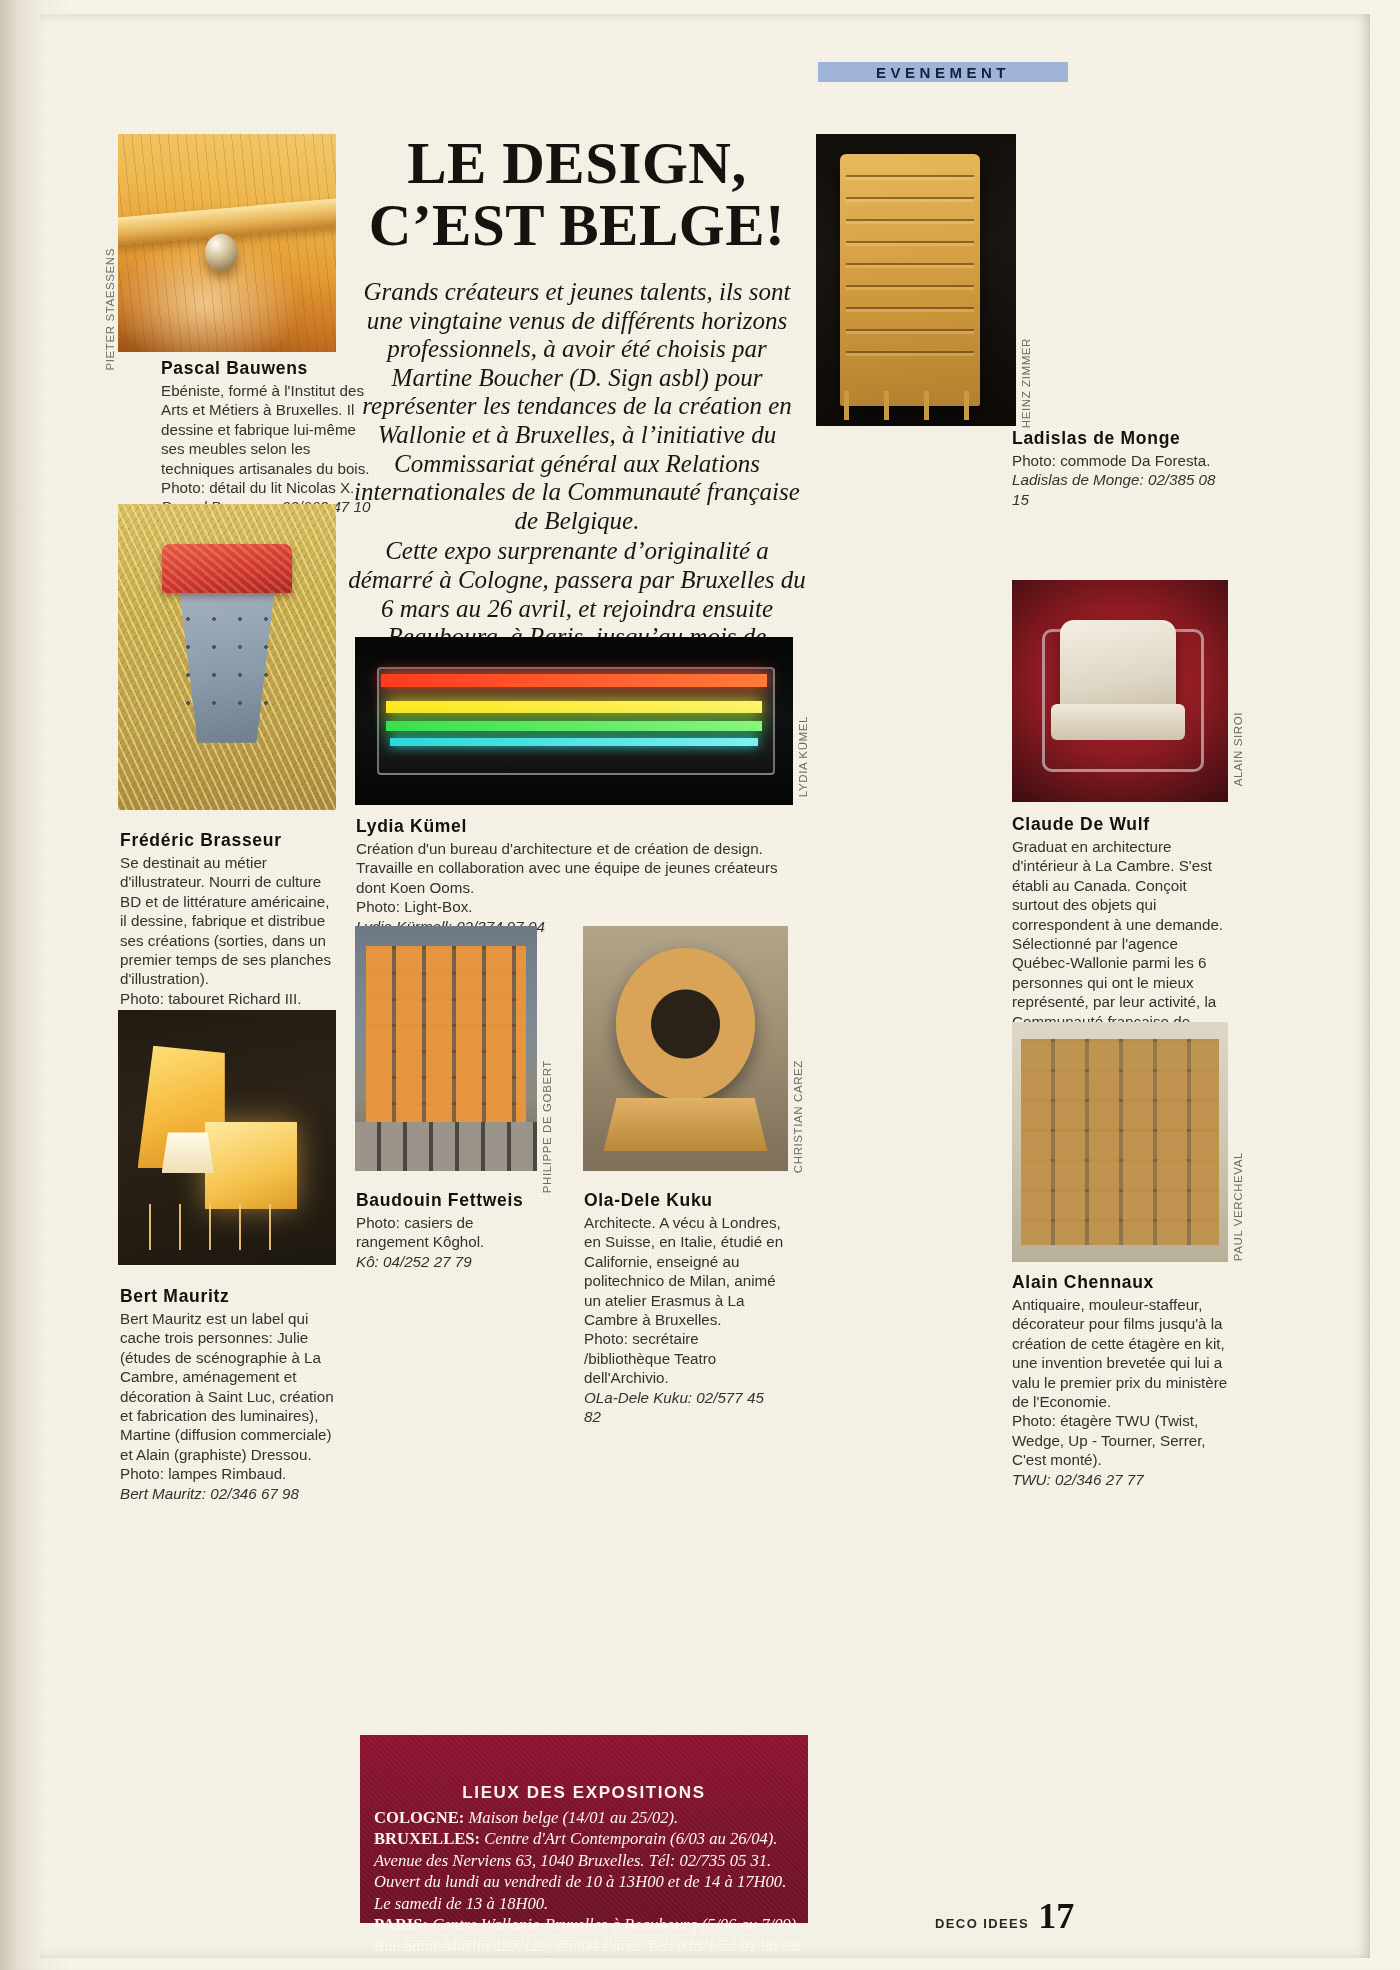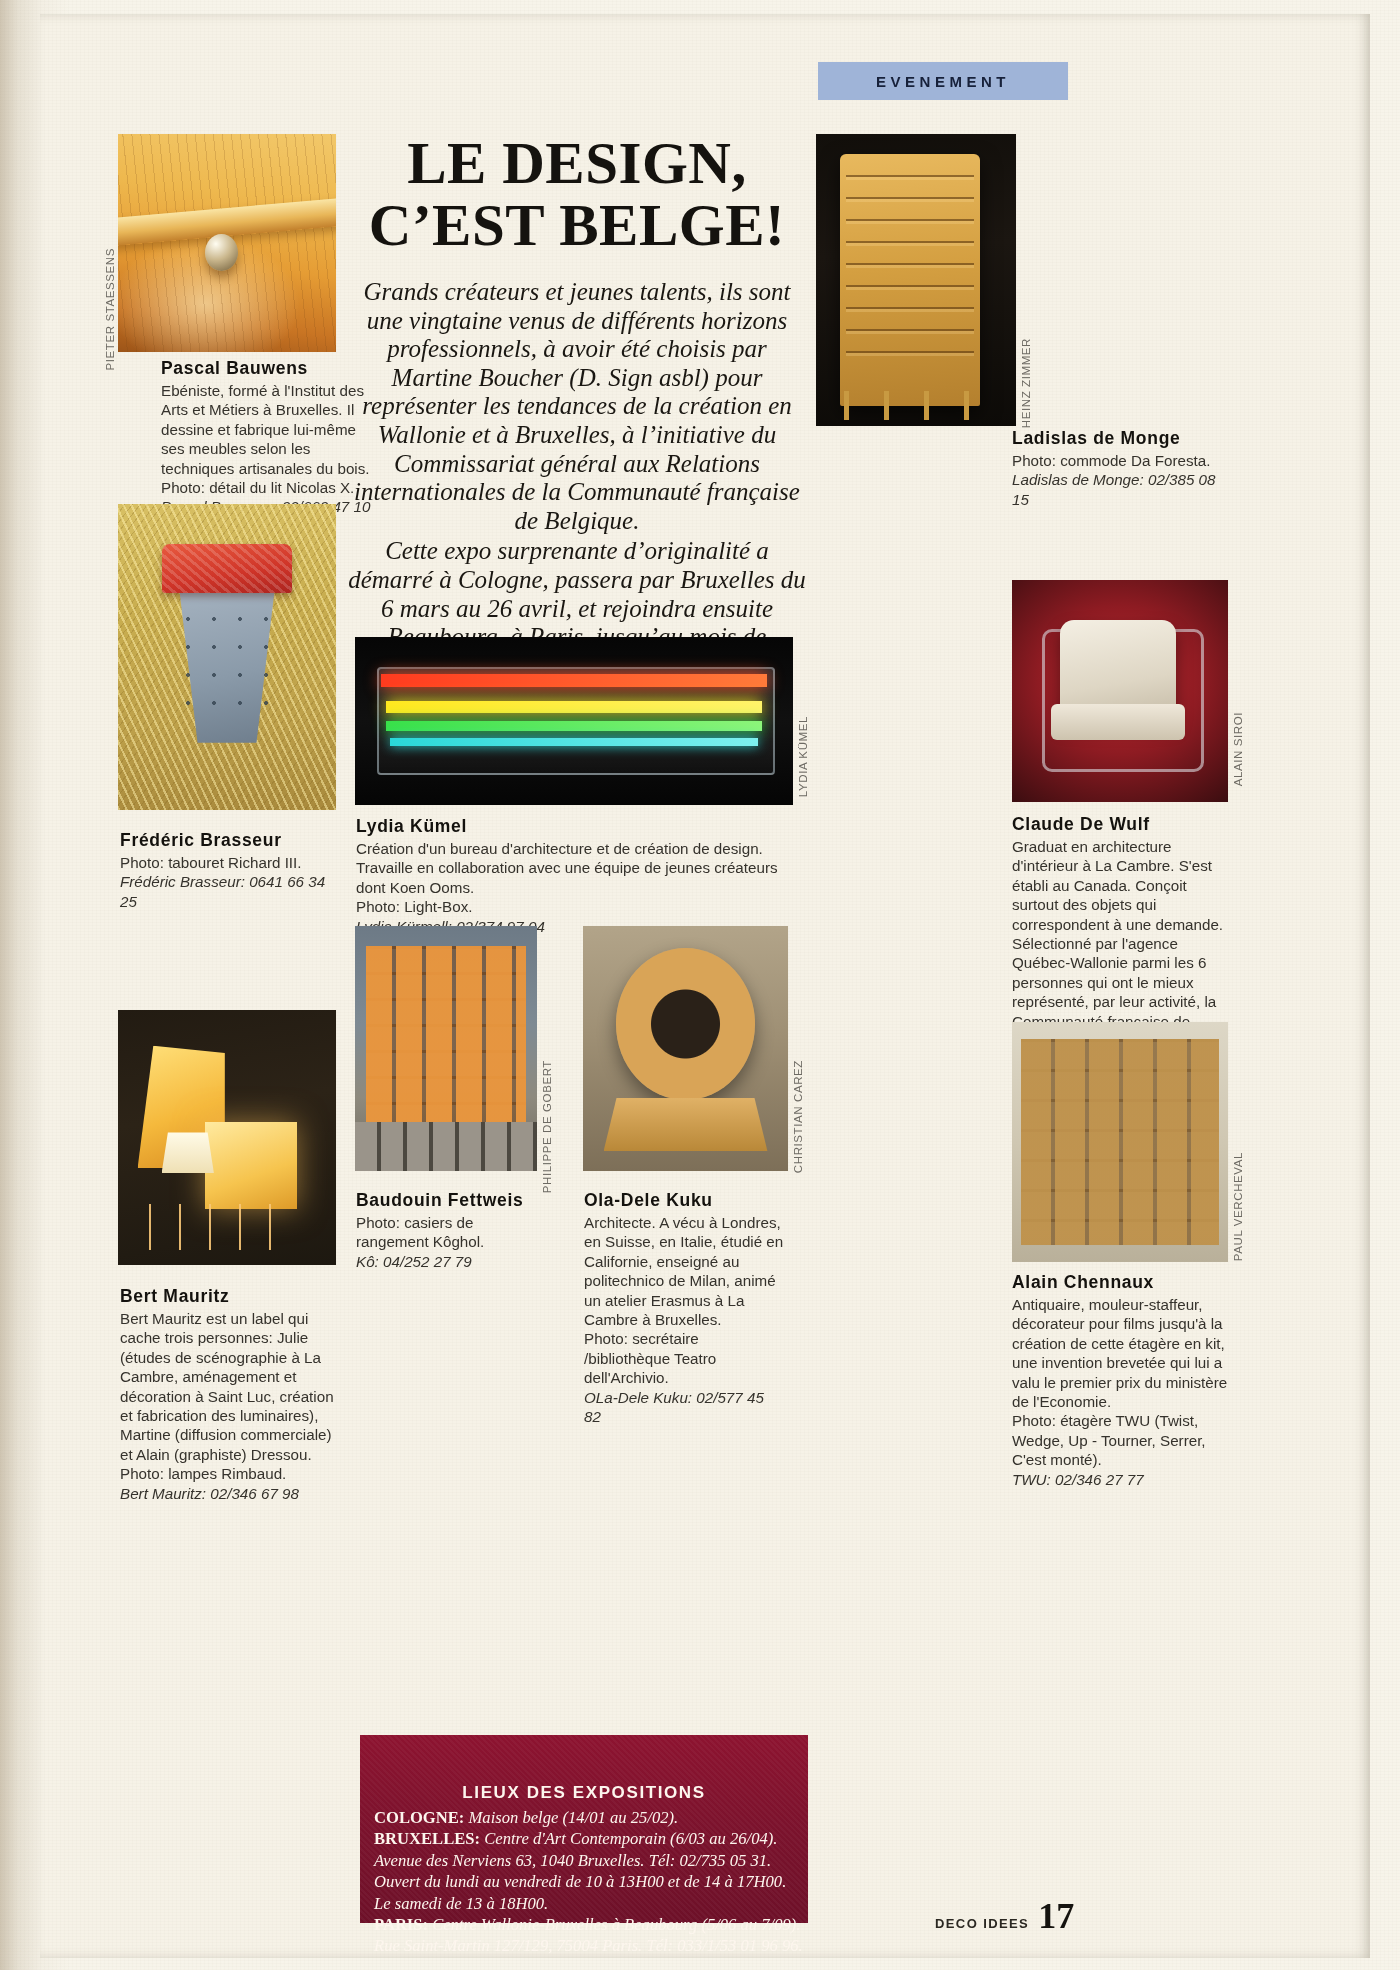--- a/index.html
+++ b/index.html
@@ -21,21 +21,21 @@
   }
   .grain{
     position:absolute;inset:0;
     background-image:
       repeating-linear-gradient(0deg, rgba(160,150,130,.035) 0 1px, transparent 1px 3px),
       repeating-linear-gradient(90deg, rgba(160,150,130,.03) 0 1px, transparent 1px 4px);
     pointer-events:none;
   }
   
   .banner{
-    position:absolute;left:818px;top:62px;width:250px;height:38px;
+    position:absolute;left:818px;top:62px;width:250px;height:20px;
     background:#9fb4d8;
     display:flex;align-items:center;justify-content:center;
   }
   .banner span{
     font-size:15px;font-weight:bold;letter-spacing:4.5px;color:#17213a;
   }
   
   .headline{
     position:absolute;left:342px;top:132px;width:470px;
     text-align:center;
@@ -289,20 +289,21 @@
 
   <div class="photo ph-brasseur" style="left:118px;top:504px;width:218px;height:306px;">
     <div class="straw"></div>
     <div class="stool"></div>
     <div class="cushion"></div>
     <div class="bolts"></div>
   </div>
 
   <div class="cap" style="left:120px;top:830px;width:216px;">
     <h3>Frédéric Brasseur</h3>
+    <p>Se destinait au métier d'illustrateur. Nourri de culture BD et de littérature américaine, il dessine, fabrique et distribue ses créations (sorties, dans un premier temps de ses planches d'illustration).</p>
     <p>Photo: tabouret Richard III.</p>
     <p class="tel">Frédéric Brasseur: 0641 66 34 25</p>
   </div>
 
   <div class="photo ph-mauritz" style="left:118px;top:1010px;width:218px;height:255px;">
     <div class="lampA"></div>
     <div class="lampB"></div>
     <div class="shade"></div>
     <div class="legs"></div>
   </div>

